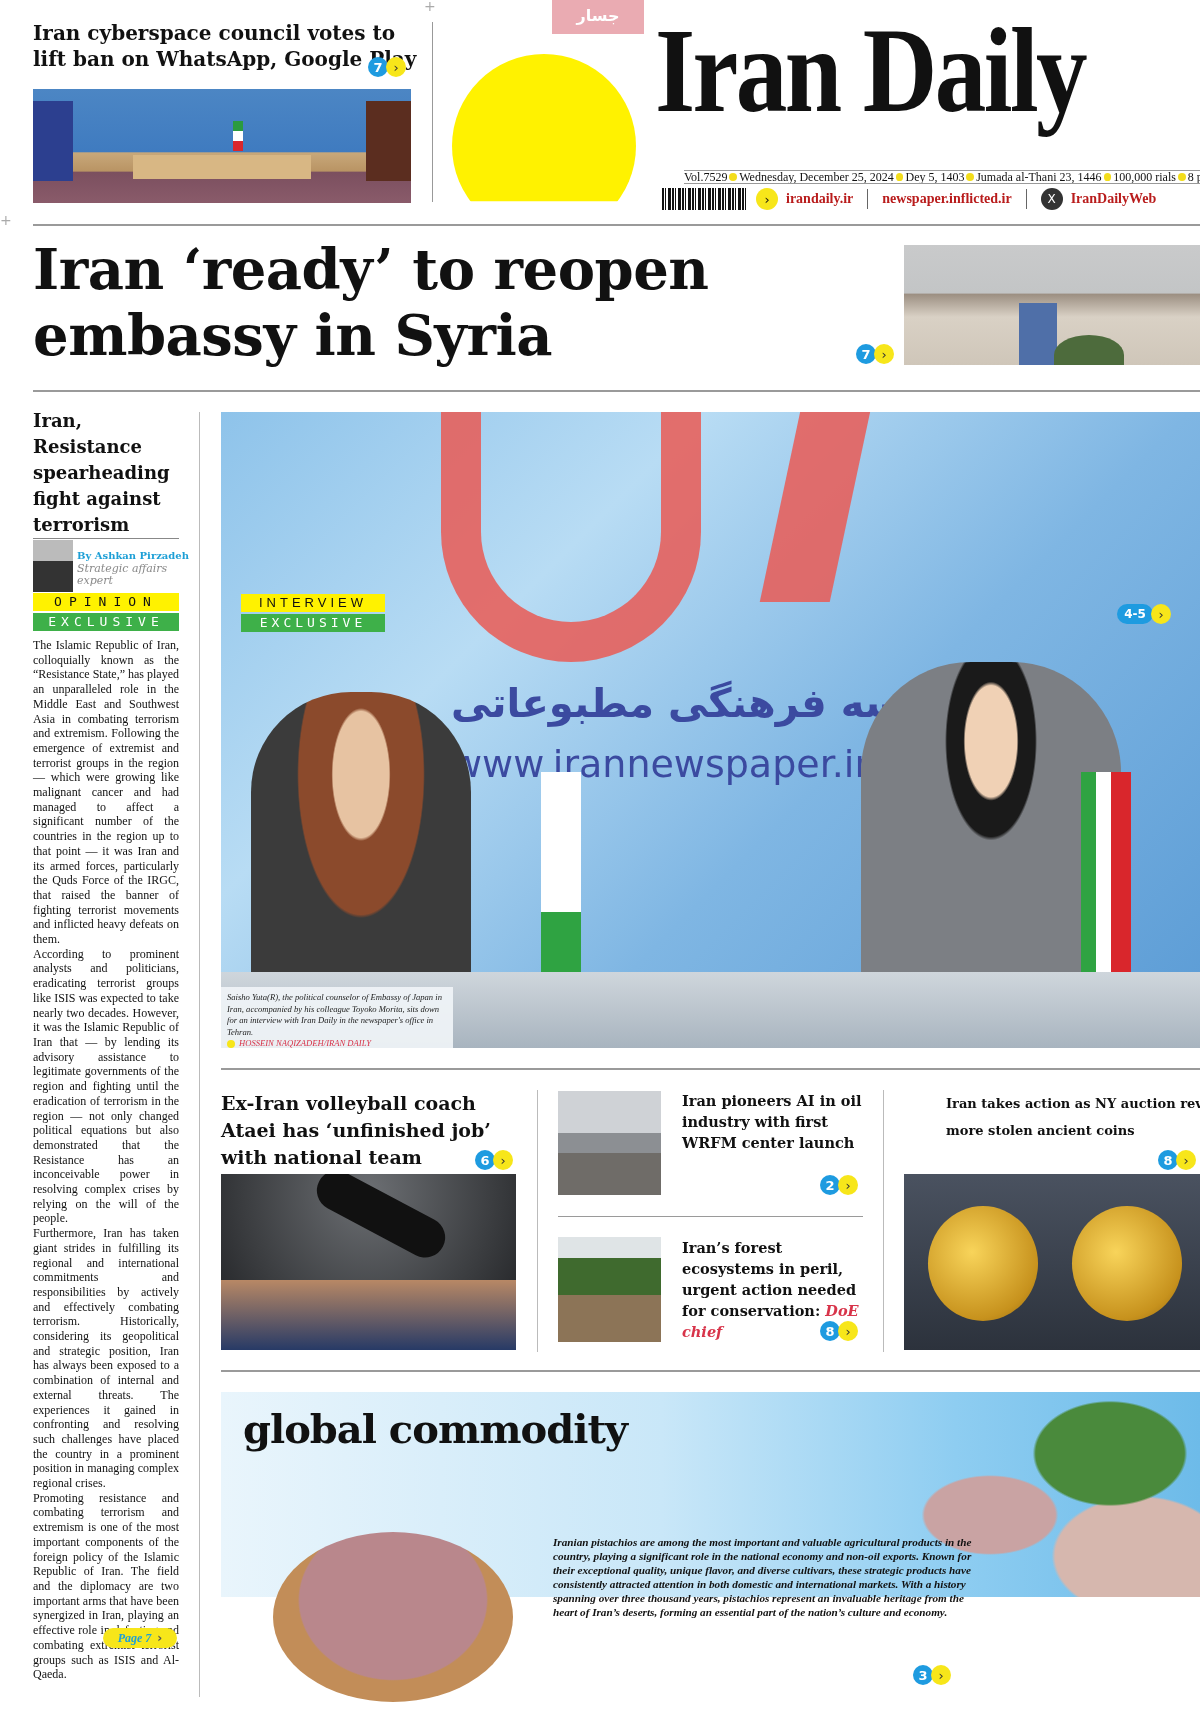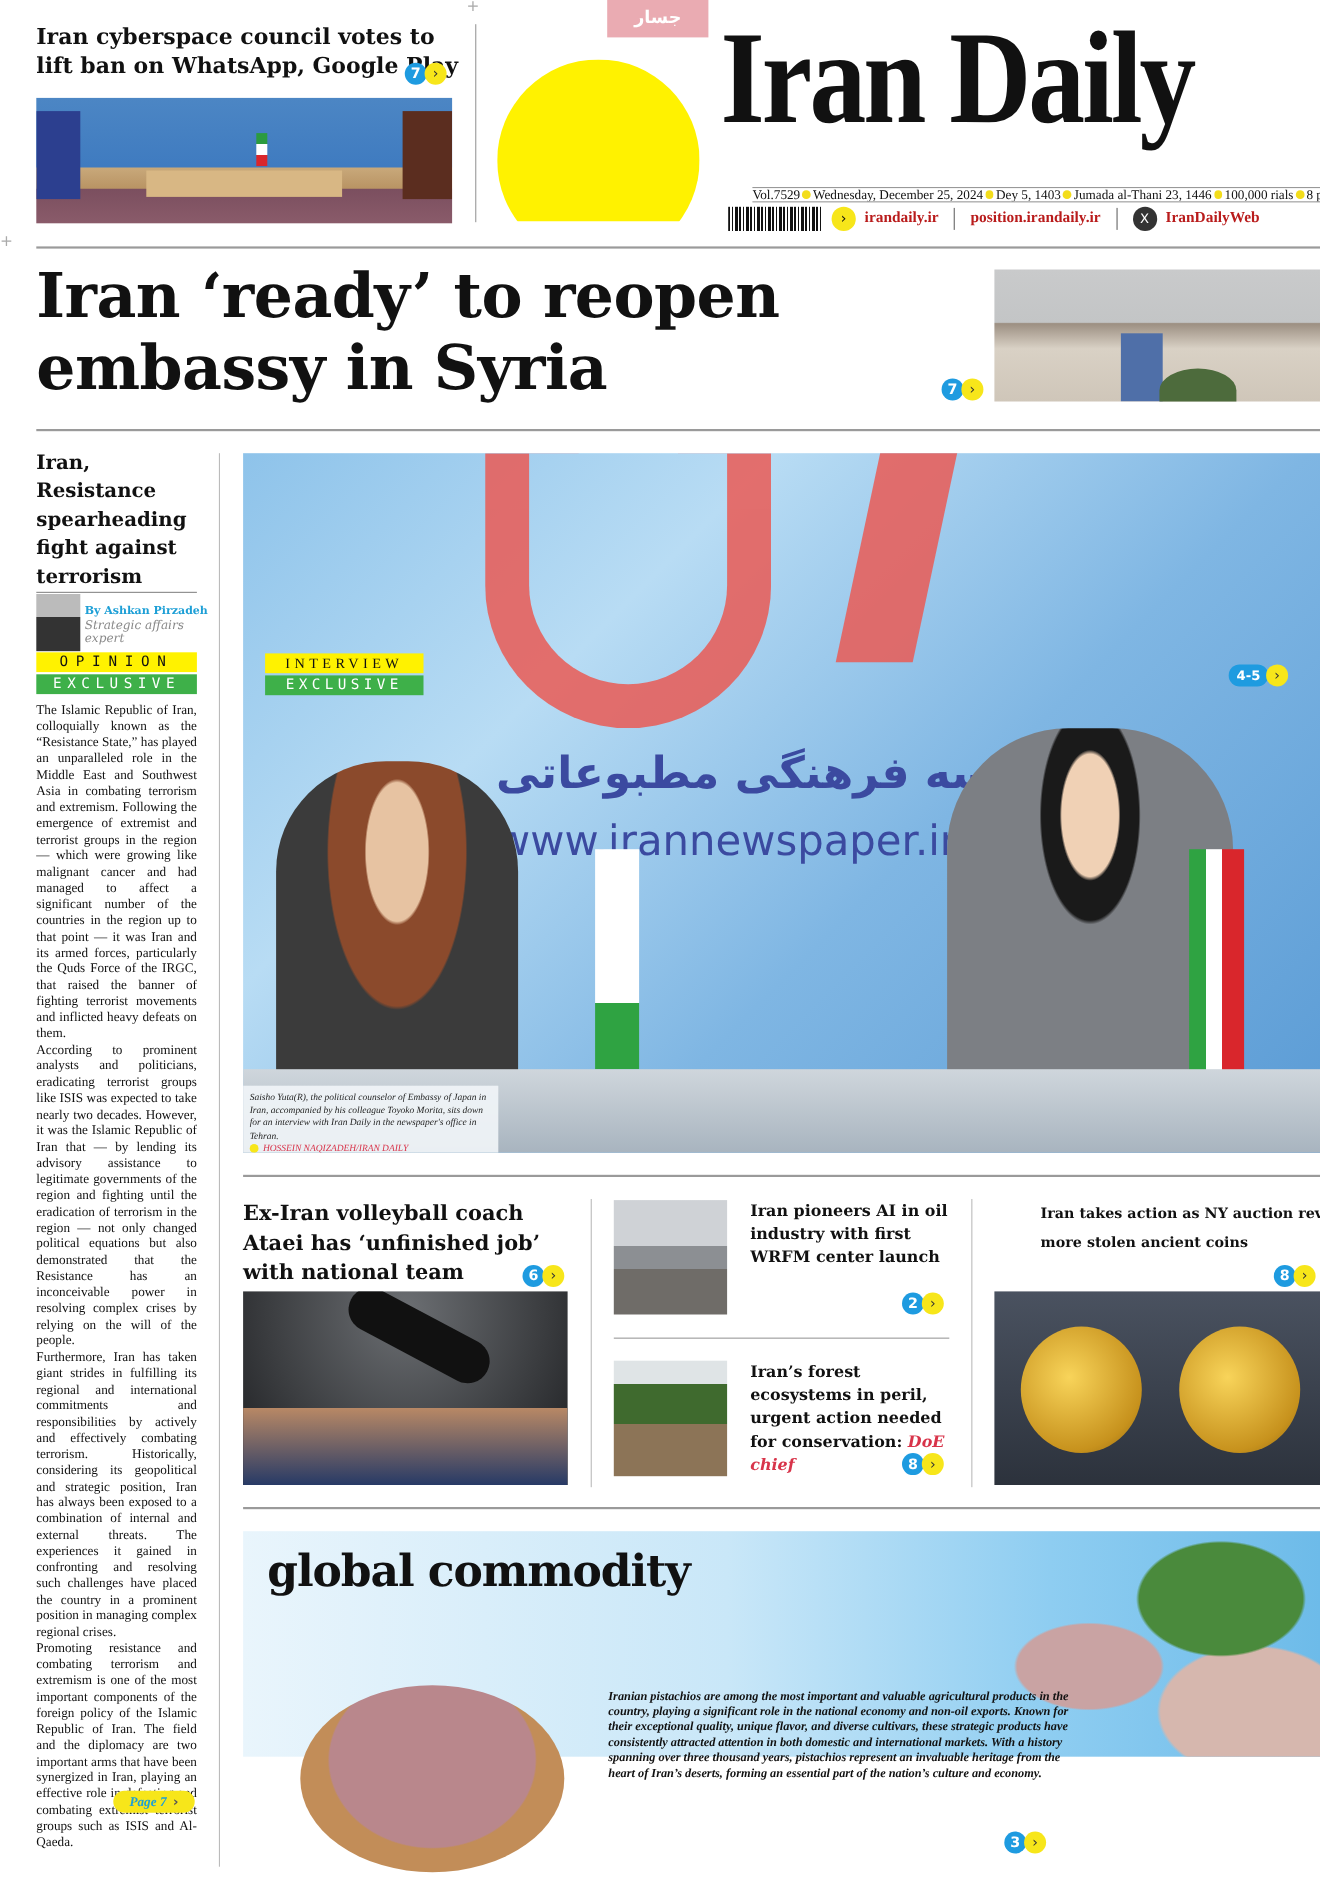--- a/index.html
+++ b/index.html
@@ -72,21 +72,21 @@
   #hero .calli2 { position: absolute; left: 560px; top: -10px; width: 70px; height: 200px; background: #ea5b55; transform: skewX(-12deg); opacity: .85; }
   #hero .banner-fa { position: absolute; left: 230px; top: 268px; font-size: 40px; color: #3b4aa0; font-family: "DejaVu Sans", sans-serif; font-weight: bold; }
   #hero .banner-url { position: absolute; left: 230px; top: 330px; font-size: 38px; color: #3b4aa0; font-family: "DejaVu Sans", sans-serif; }
   #hero .person1 { position: absolute; left: 30px; top: 280px; width: 220px; height: 330px; background: radial-gradient(ellipse at 50% 25%, #e7c3a2 0 18%, #8b4a2c 19% 40%, #3b3b3b 41%); border-radius: 100px 100px 0 0; }
   #hero .person2 { position: absolute; left: 640px; top: 250px; width: 260px; height: 360px; background: radial-gradient(ellipse at 50% 22%, #f0d1b5 0 14%, #1a1a1a 15% 24%, #7c7f84 25%); border-radius: 110px 110px 0 0; }
   #hero .flag1 { position: absolute; left: 320px; top: 360px; width: 40px; height: 200px; background: linear-gradient(180deg, #fff 0 70%, #2fa342 70%); }
   #hero .flag2 { position: absolute; left: 860px; top: 360px; width: 50px; height: 220px; background: linear-gradient(90deg, #2fa342 0 30%, #fff 30% 60%, #d9262c 60%); }
   #hero .desk { position: absolute; left: 0; top: 560px; width: 979px; height: 76px; background: linear-gradient(180deg, #cfd6dc, #a8b4bf); }
   #hero-title { position: absolute; left: 20px; top: 18px; font-family: "Liberation Sans", sans-serif; font-weight: bold; font-size: 57px; line-height: 70px;
     color: #000; text-shadow: 0 0 6px #fff, 0 0 10px #fff, 0 0 14px #fff; letter-spacing: -1px; }
-  #hero-tag1 { position: absolute; left: 20px; top: 182px; width: 144px; height: 18px; background: #fff200; font-family: Liberation Serif, serif; font-size: 13px; letter-spacing: 4px; text-align: center; line-height: 18px; }
+  #hero-tag1 { position: absolute; left: 20px; top: 182px; width: 144px; height: 18px; background: #fff200; font-family: Liberation Sans, sans-serif; font-size: 13px; letter-spacing: 4px; text-align: center; line-height: 18px; }
   #hero-tag2 { position: absolute; left: 20px; top: 202px; width: 144px; height: 18px; background: #3eb049; color: #fff; font-family: "DejaVu Sans Mono", monospace; font-size: 13px; letter-spacing: 4px; text-align: center; line-height: 18px; }
   #hero-caption { position: absolute; left: 0; top: 575px; width: 232px; height: 61px; background: rgba(240,244,247,0.92); padding: 5px 6px; font-family: "Liberation Serif", serif; font-style: italic; font-size: 8.6px; line-height: 11.5px; color: #222; }
   #hero-caption .credit { color: #d8344a; display: flex; align-items: center; gap: 4px; }
   #hero-caption .credit i { display: inline-block; width: 8px; height: 8px; border-radius: 50%; background: #f7e61a; }
 
   
   #vb-title { left: 221px; top: 1090px; width: 290px; font-weight: bold; font-size: 19px; line-height: 27px; }
   #vb-img { left: 221px; top: 1174px; width: 295px; height: 176px;
     background: radial-gradient(ellipse at 50% 10%, #6c6f73 0%, #3b3d40 60%, #1a1b1e 100%); overflow: hidden; }
   #vb-img .crowd { position: absolute; left: 0; bottom: 0; width: 100%; height: 70px; background: linear-gradient(180deg, #b88865, #273a66); }
@@ -146,21 +146,21 @@
     <i class="dot"></i>
   <span>100,000 rials</span>
     <i class="dot"></i>
   <span>8 pages</span>
 </div>
 <div id="links" class="abs">
   <div class="barcode"></div>
   <div class="linkarrow">›</div>
   <span class="link">irandaily.ir</span>
   <span class="sep"></span>
-  <span class="link">position.irandaily.ir</span>
+  <span class="link">newspaper.inflicted.ir</span>
   <span class="sep"></span>
   <div class="xicon">X</div>
   <span class="link">IranDailyWeb</span>
 </div>
 
 <div class="hrule" style="left:33px;top:224px;width:1167px;"></div>
 
 <div id="lead" class="abs">Iran ‘ready’ to reopen embassy in Syria</div>
 <div class="pbadge" style="left:856px;top:344px;">
   <span class="num">7</span>

